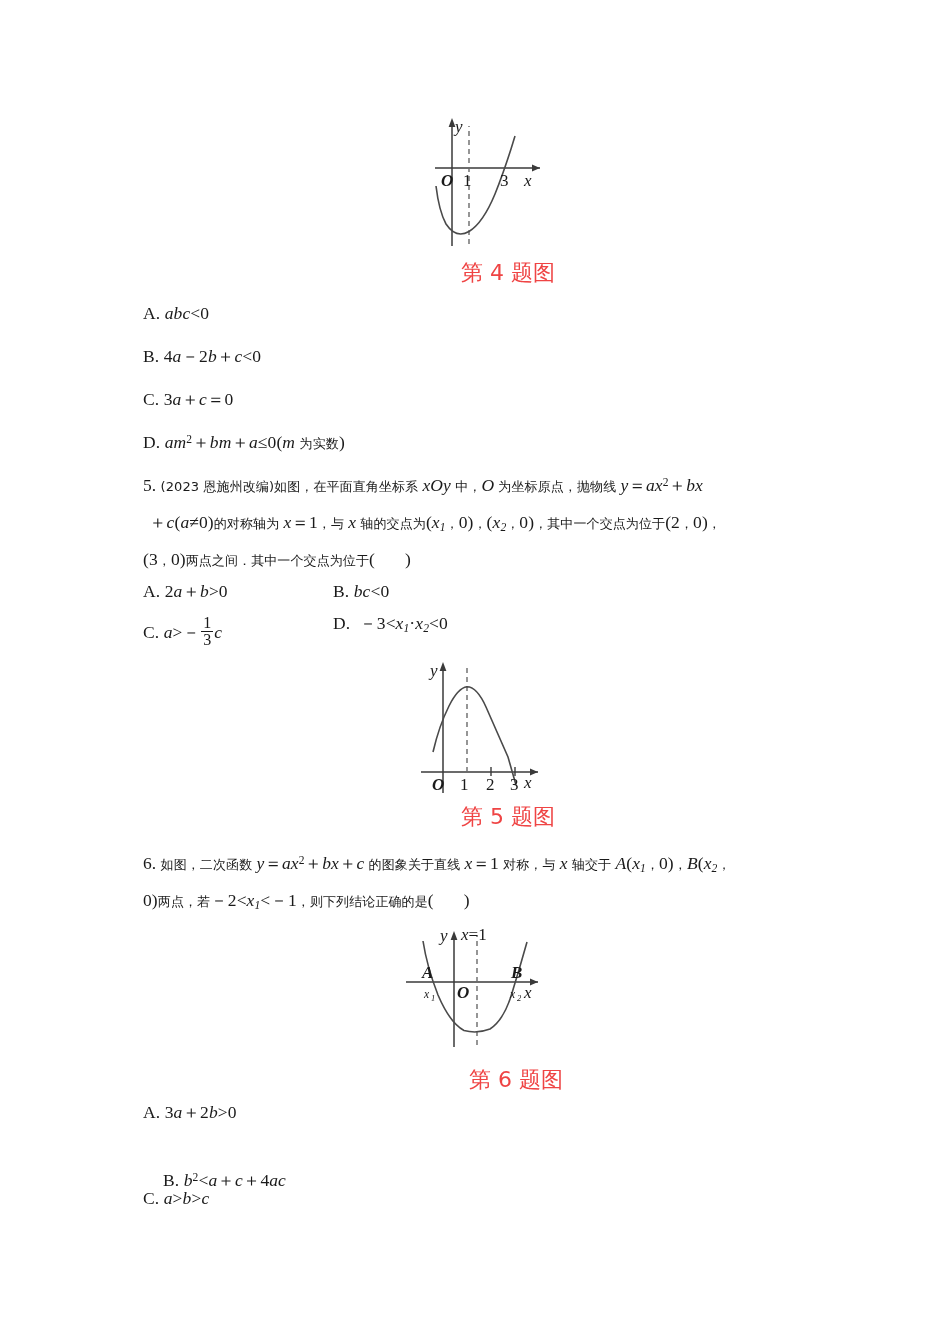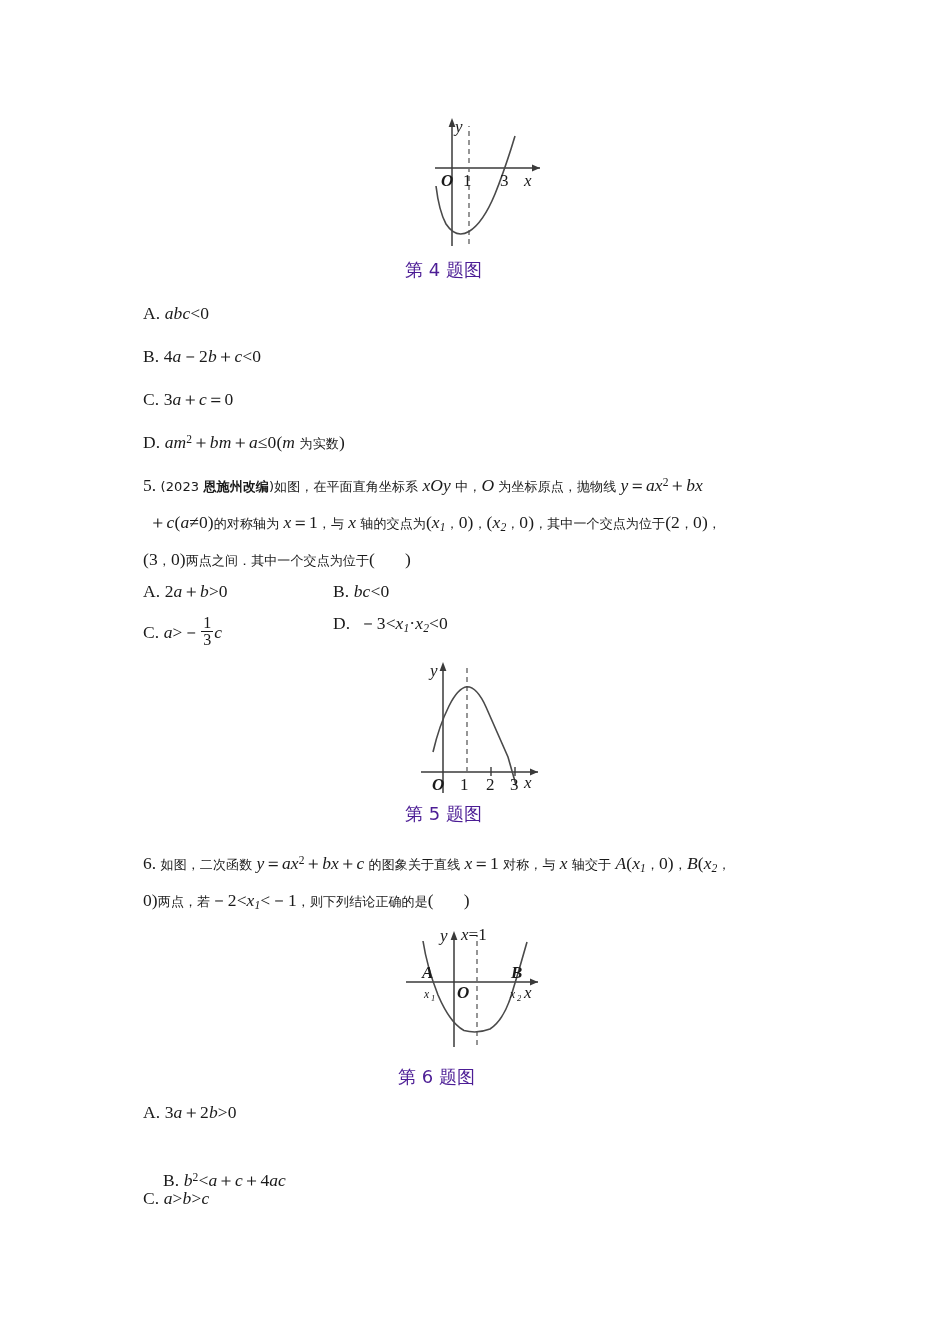--- a/index.html
+++ b/index.html
@@ -35,21 +35,21 @@
     font-size: 0.66em;
     vertical-align: -0.28em;
     font-style: italic;
   }
   sup {
     font-size: 0.66em;
     vertical-align: 0.45em;
     font-style: normal;
   }
   .bold {
-    font-weight: bold;
+    font-weight: normal;
   }
   .cjk {
     font-family: "DejaVu Sans", "Liberation Sans", sans-serif;
     font-size: 13px;
   }
   .opnum { font-style: normal; }
 
   
   .frac {
     display: inline-block;
@@ -71,24 +71,24 @@
     padding: 0 2px;
   }
 
   
   .abs { position: absolute; white-space: nowrap; }
 
   
   .figwrap { position: absolute; }
   .figcap {
     position: absolute;
-    text-align: left;
+    text-align: right;
     font-family: "DejaVu Sans", "Liberation Sans", sans-serif;
-    font-size: 18px;
-    color: #4c1d95;
+    font-size: 22px;
+    color: #ef4444;
     white-space: nowrap;
   }
   svg { display: block; overflow: visible; }
   .axis { stroke: #3a3a3a; stroke-width: 1.5; fill: none; }
   .curve { stroke: #4a4a4a; stroke-width: 1.6; fill: none; }
   .dash { stroke: #6a6a6a; stroke-width: 1.4; fill: none; stroke-dasharray: 5 4; }
   .tick { stroke: #3a3a3a; stroke-width: 1.4; }
   .lbl {
     font-family: "Liberation Serif", "DejaVu Serif", serif;
     font-style: italic;

